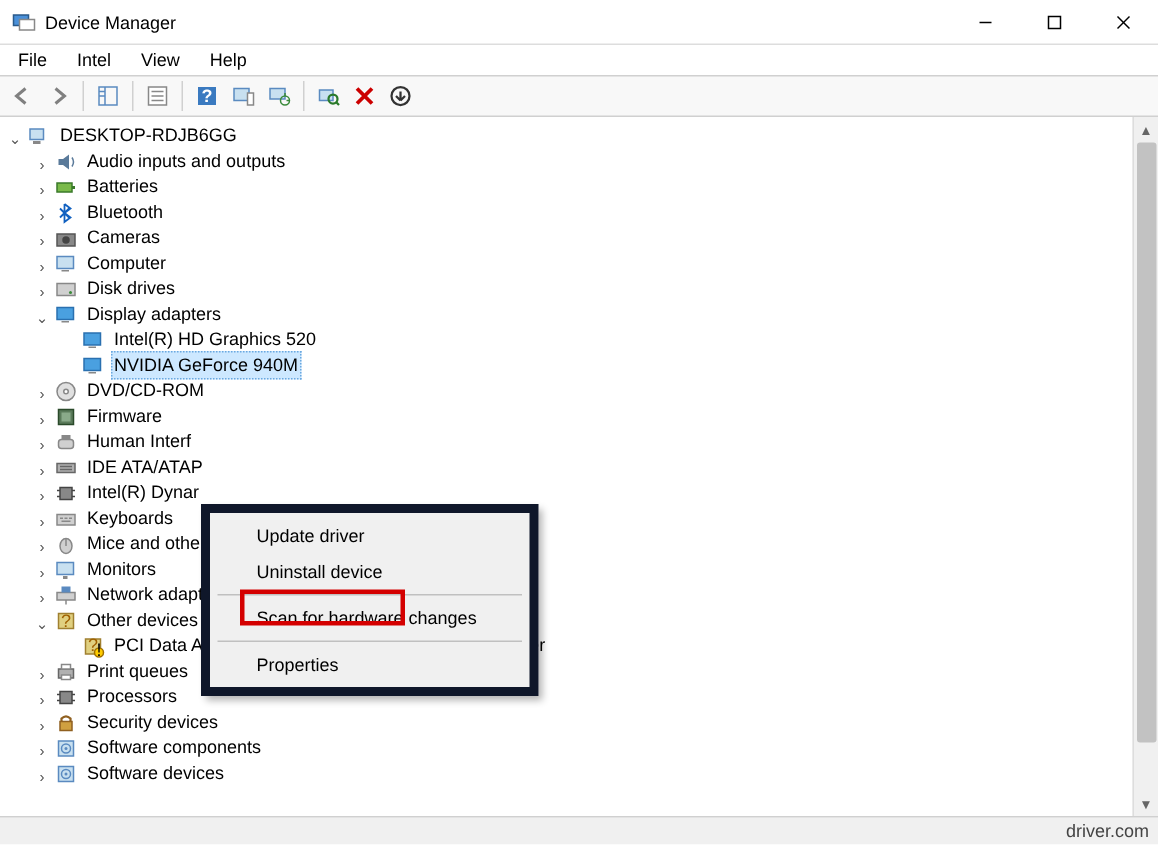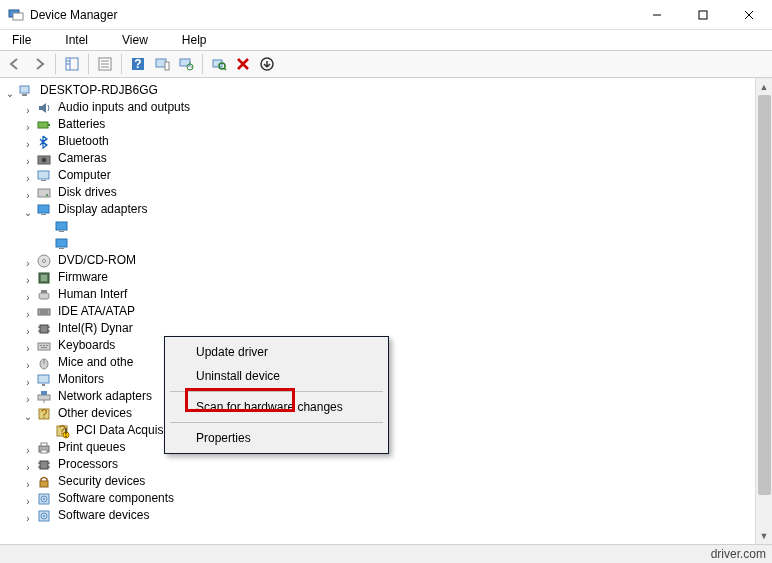--- a/index.html
+++ b/index.html
@@ -3,42 +3,42 @@
 <meta charset="utf-8">
 <style>
 * { box-sizing: border-box; margin: 0; padding: 0; font-family: "Segoe UI", Tahoma, sans-serif; font-size: 12px; }
 html, body { width: 772px; height: 563px; background: #fff; overflow: hidden; }
 
 .titlebar { height: 30px; display: flex; align-items: center; padding-left: 8px; border-bottom: 1px solid #ddd; }
 .titlebar .app-icon { width: 16px; height: 16px; margin-right: 6px; }
 .titlebar .title { flex: 1; }
 .titlebar .win-btn { width: 46px; height: 30px; display: flex; align-items: center; justify-content: center; font-family: inherit; }
 
-.menubar { height: 20px; display: flex; align-items: center; padding: 0 4px; gap: 18px; }
+.menubar { height: 20px; display: flex; align-items: center; padding: 0 4px; gap: 4px; }
 .menubar .menu-item { padding: 2px 8px; }
 
 .toolbar { height: 28px; display: flex; align-items: center; padding: 2px 4px; border-top: 1px solid #d0d0d0; border-bottom: 1px solid #d0d0d0; background: #f8f8f8; gap: 2px; }
 .tool-btn { width: 22px; height: 22px; display: flex; align-items: center; justify-content: center; border: 1px solid transparent; }
 .tool-sep { width: 1px; height: 20px; background: #d0d0d0; margin: 0 3px; }
 
 .content { position: relative; height: 467px; overflow: hidden; border-bottom: 1px solid #d0d0d0; }
 .tree { padding: 4px 0 4px 4px; }
 .tree-row { display: flex; align-items: center; height: 17px; line-height: 17px; white-space: nowrap; }
 .twisty { width: 12px; height: 12px; margin-right: 2px; display: inline-block; text-align: center; color: #555; font-size: 10px; }
 .twisty.none { visibility: hidden; }
 .node-icon { width: 16px; height: 16px; margin-right: 4px; display: inline-flex; align-items: center; justify-content: center; }
 .node-label { padding: 0 2px; }
 .node-label.selected { background: #cde8ff; border: 1px dotted #6aa8e0; padding: 0 1px; }
 .indent { display: inline-block; }
 
 .scrollbar-v { position: absolute; right: 0; top: 0; width: 17px; height: 100%; background: #f0f0f0; border-left: 1px solid #ddd; }
 .scroll-arrow { height: 17px; display: flex; align-items: center; justify-content: center; font-size: 9px; color: #666; }
 .scroll-thumb { position: absolute; left: 2px; width: 13px; background: #c2c2c2; border-radius: 2px; }
 
-.context-menu { position: absolute; left: 134px; top: 258px; width: 225px; background: #f0f0f0; border: 1px solid #0f172a; box-shadow: 3px 3px 5px rgba(0,0,0,0.3); padding: 3px; margin-left: 30px; }
+.context-menu { position: absolute; left: 134px; top: 258px; width: 225px; background: #f0f0f0; border: 6px solid #0f172a; box-shadow: 3px 3px 5px rgba(0,0,0,0.3); padding: 3px; }
 .ctx-item { height: 24px; display: flex; align-items: center; padding-left: 28px; }
 .ctx-sep { height: 1px; background: #c0c0c0; margin: 3px 2px; }
 .ctx-item.bold { font-weight: normal; }
 .ctx-highlight { position: absolute; border: 3px solid #d40000; pointer-events: none; }
 
 .statusarea { height: 18px; background: #f0f0f0; display:flex; justify-content:flex-end; align-items:center; padding-right:6px; font-size:11px; color:#444; }
 
 svg { display: block; }
 </style>
 </head>
@@ -238,30 +238,32 @@
       </div>
       <div class="tree-row">
         <span class="indent" style="width: 36px;"></span>
         <span class="twisty none"></span>
         <span class="node-icon">
           <svg width="16" height="16" viewBox="0 0 16 16">
             <rect x="2" y="3" width="11" height="8" fill="#4aa0e0" stroke="#2a70b0"></rect>
             <rect x="5" y="12" width="5" height="1" fill="#888"></rect>
           </svg>
         </span>
+        <span class="node-label">Intel(R) HD Graphics 520</span>
       </div>
       <div class="tree-row">
         <span class="indent" style="width: 36px;"></span>
         <span class="twisty none"></span>
         <span class="node-icon">
           <svg width="16" height="16" viewBox="0 0 16 16">
             <rect x="2" y="3" width="11" height="8" fill="#4aa0e0" stroke="#2a70b0"></rect>
             <rect x="5" y="12" width="5" height="1" fill="#888"></rect>
           </svg>
         </span>
+        <span class="node-label selected">NVIDIA GeForce 940M</span>
       </div>
       <div class="tree-row">
         <span class="indent" style="width: 18px;"></span>
         <span class="twisty closed">›</span>
         <span class="node-icon">
           <svg width="16" height="16" viewBox="0 0 16 16">
             <circle cx="8" cy="8" r="6" fill="#e0e0e0" stroke="#888"></circle>
             <circle cx="8" cy="8" r="1.5" fill="#fff" stroke="#888"></circle>
           </svg>
         </span>

